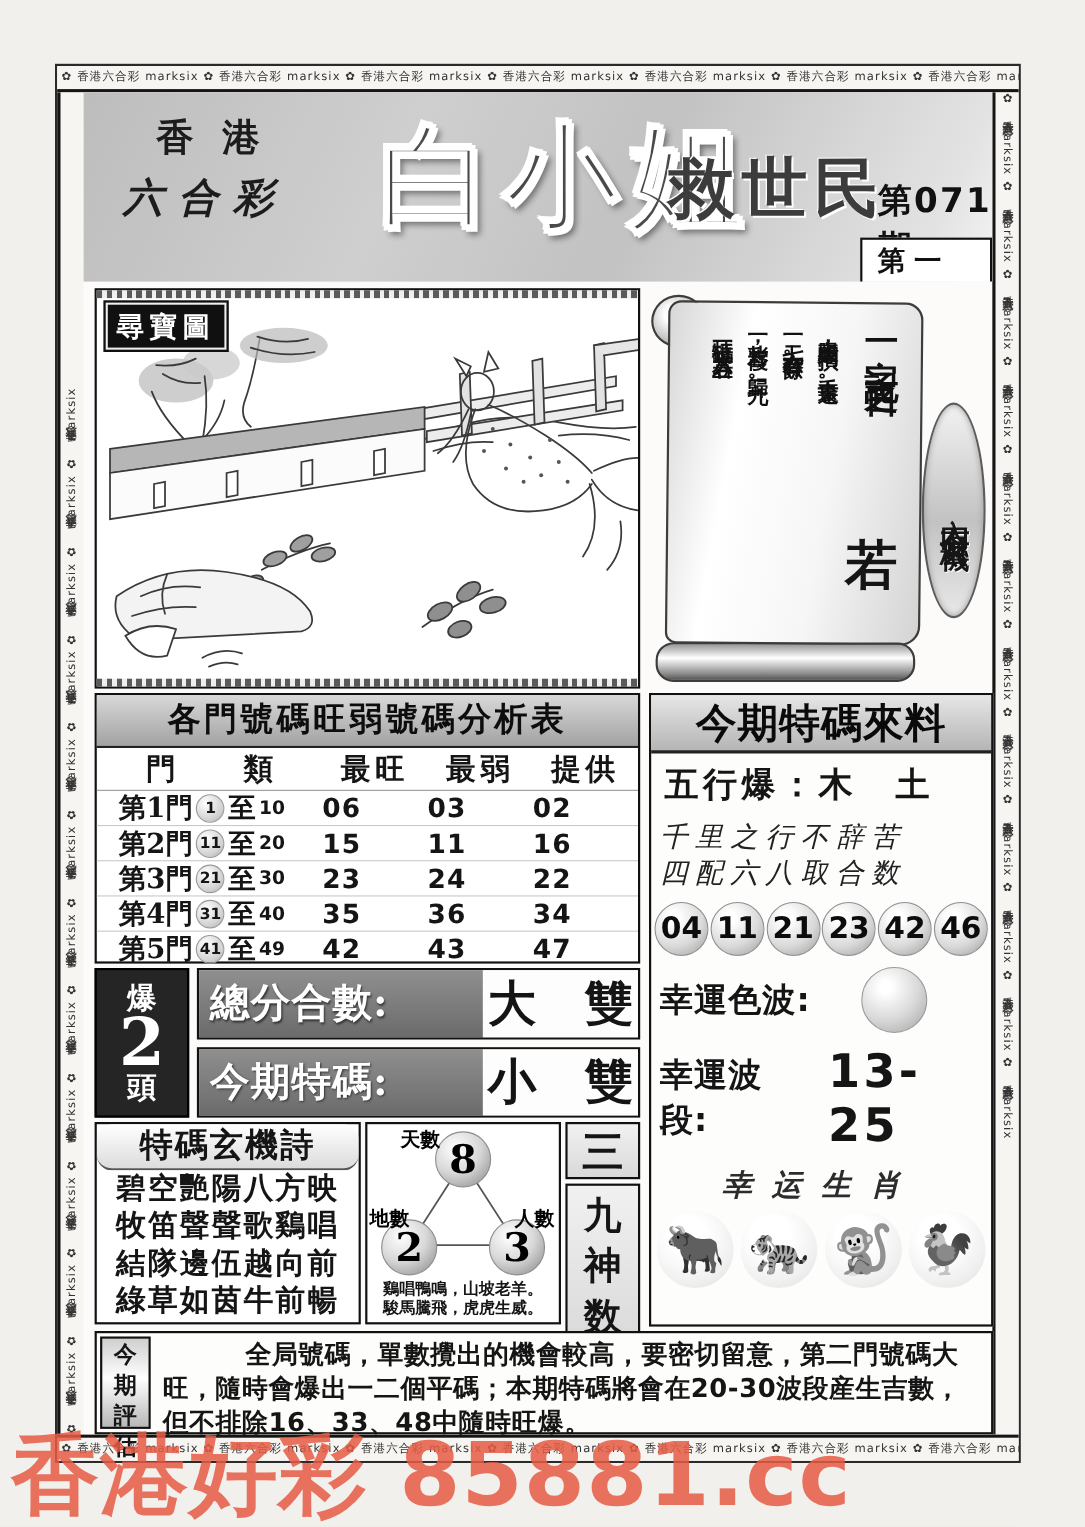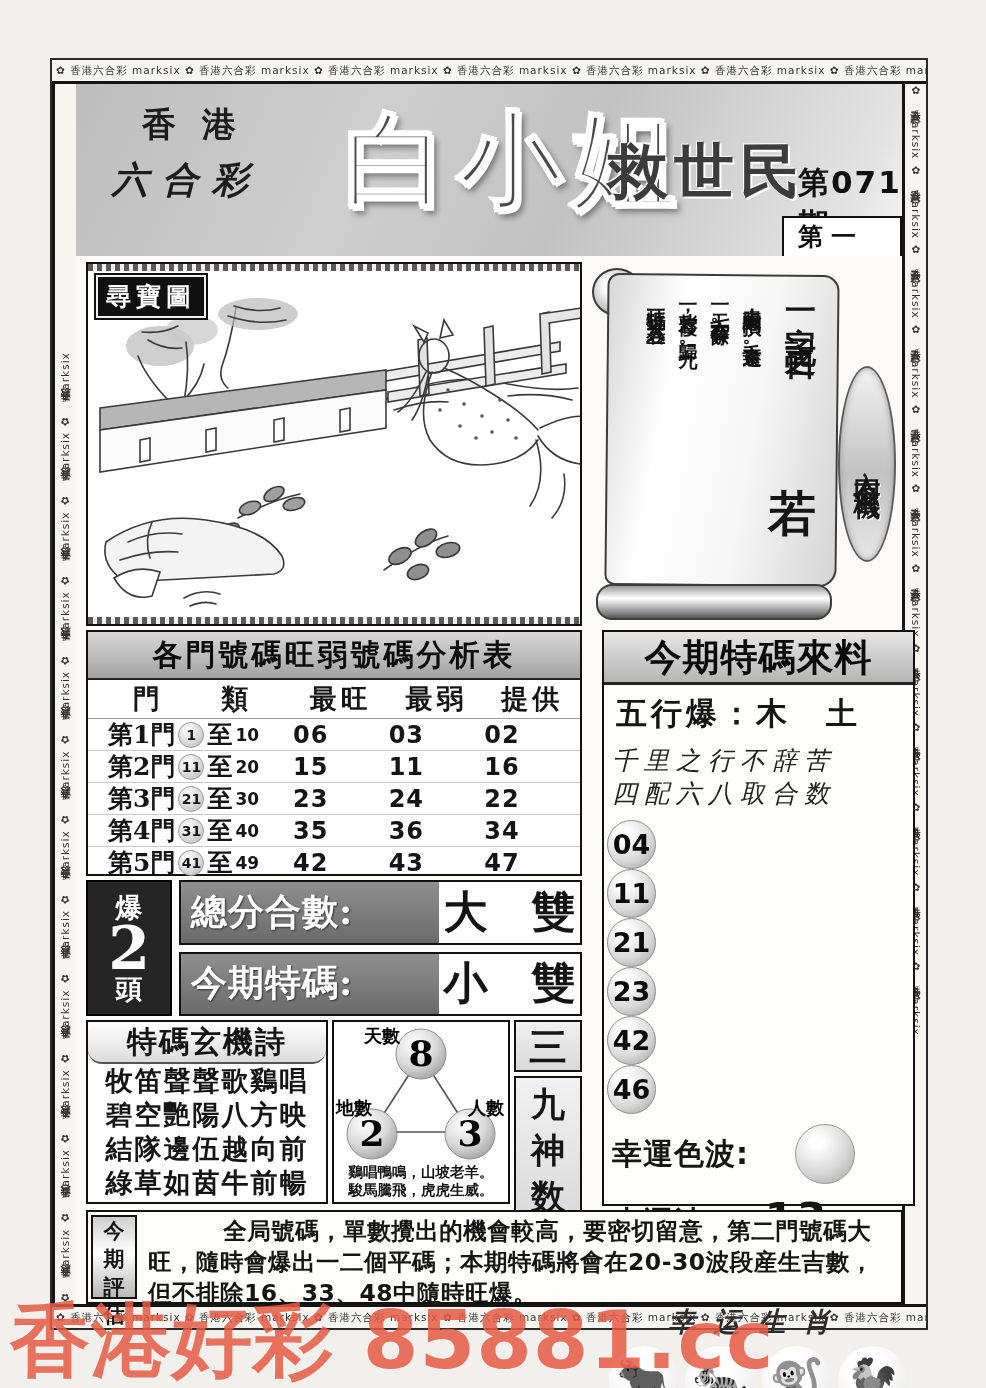--- a/index.html
+++ b/index.html
@@ -86,28 +86,28 @@
       border-bottom:2px solid #555;background:linear-gradient(180deg,#fff,#dcdcdc);border-radius:14px;}
   .pline{height:34px;line-height:34px;text-align:center;font-family:"DejaVu Serif",serif;font-weight:bold;font-size:27px;letter-spacing:2px;}
   .tri{position:absolute;left:256px;top:936px;width:178px;height:184px;border:2px solid #111;background:#fff;box-sizing:border-box;}
   .tricap{position:absolute;left:0;right:0;bottom:3px;text-align:center;font-weight:bold;font-size:14.5px;line-height:1.25;letter-spacing:0;}
   .sidechars{position:absolute;left:438px;top:936px;width:68px;height:184px;display:flex;flex-direction:column;gap:4px;}
   .sc-box{border:2px solid #111;background:linear-gradient(180deg,#f1f1f1,#d9d9d9);display:flex;flex-direction:column;
       align-items:center;justify-content:space-around;font-family:"DejaVu Serif",serif;font-weight:bold;box-sizing:border-box;}
   .sc-top{height:52px;font-size:38px;}
   .sc-bot{flex:1;font-size:34px;padding:4px 0;}
   
-  .special{position:absolute;left:526px;top:546px;width:313px;height:576px;border:2px solid #111;background:#fdfdfc;box-sizing:border-box;
+  .special{position:absolute;left:514px;top:546px;width:313px;height:576px;border:2px solid #111;background:#fdfdfc;box-sizing:border-box;
       display:flex;flex-direction:column;}
   .sp-title{height:50px;line-height:50px;text-align:center;font-weight:bold;font-size:37px;letter-spacing:1px;
       font-family:"DejaVu Serif",serif;background:linear-gradient(180deg,#e6e6e6,#b5b5b5);border-bottom:3px solid #222;color:#0a0a0a;}
   .sp-advice{padding:8px 8px 2px 8px;font-weight:bold;font-size:24.5px;line-height:1.32;letter-spacing:0;}
   .sp-wuxing{padding:8px 0 0 12px;font-family:"DejaVu Serif",serif;font-weight:bold;font-size:31px;letter-spacing:4px;}
   .sp-hand{padding:10px 4px 0 8px;font-family:"DejaVu Serif",serif;font-style:italic;font-size:25px;line-height:1.3;letter-spacing:7px;white-space:nowrap;color:#222;}
-  .sp-balls{display:flex;justify-content:space-between;padding:10px 3px 0 3px;flex-direction:column;}
+  .sp-balls{display:flex;justify-content:space-between;padding:10px 3px 0 3px;}
   .ball{width:47px;height:47px;border-radius:50%;border:1px solid #8f8f8f;
       background:radial-gradient(circle at 35% 28%,#ffffff 12%,#d9d9d9 58%,#9b9b9b);
       display:flex;align-items:center;justify-content:center;font-weight:bold;font-size:27px;color:#0c0c0c;}
   .sp-row{display:flex;align-items:center;padding:10px 8px 0 8px;}
   .sp-label{font-weight:bold;font-size:30px;letter-spacing:1px;}
   .bigball{width:58px;height:58px;border-radius:50%;margin-left:46px;border:1px solid #999;
       background:radial-gradient(circle at 36% 30%,#ffffff 10%,#d8d8d8 55%,#a0a0a0);}
   .sp-range-val{margin-left:24px;font-weight:bold;font-size:42px;letter-spacing:3px;}
   .sp-zodiac-title{margin-top:12px;text-align:center;font-family:"DejaVu Serif",serif;font-style:italic;font-weight:bold;
       font-size:27px;letter-spacing:18px;color:#2c2c2c;}
@@ -319,22 +319,22 @@
           </div>
           <div class="burst-row">
             <div class="burst-label">今期特碼:</div>
             <div class="burst-value">小　雙</div>
           </div>
         </div>
       </div>
 
       <div class="poem">
         <div class="ptitle">特碼玄機詩</div>
+        <div class="pline">碧空艷陽八方映</div>
         <div class="pline">牧笛聲聲歌鷄唱</div>
-        <div class="pline">碧空艷陽八方映</div>
         <div class="pline">結隊邊伍越向前</div>
         <div class="pline">綠草如茵牛前暢</div>
       </div>
 
       <div class="tri">
         <svg viewBox="0 0 174 140" width="174" height="140">
           <defs>
             <radialGradient id="gball" cx="36%" cy="30%" r="75%">
               <stop offset="0%" stop-color="#ffffff"></stop>
                 <stop offset="60%" stop-color="#d8d8d8"></stop>

